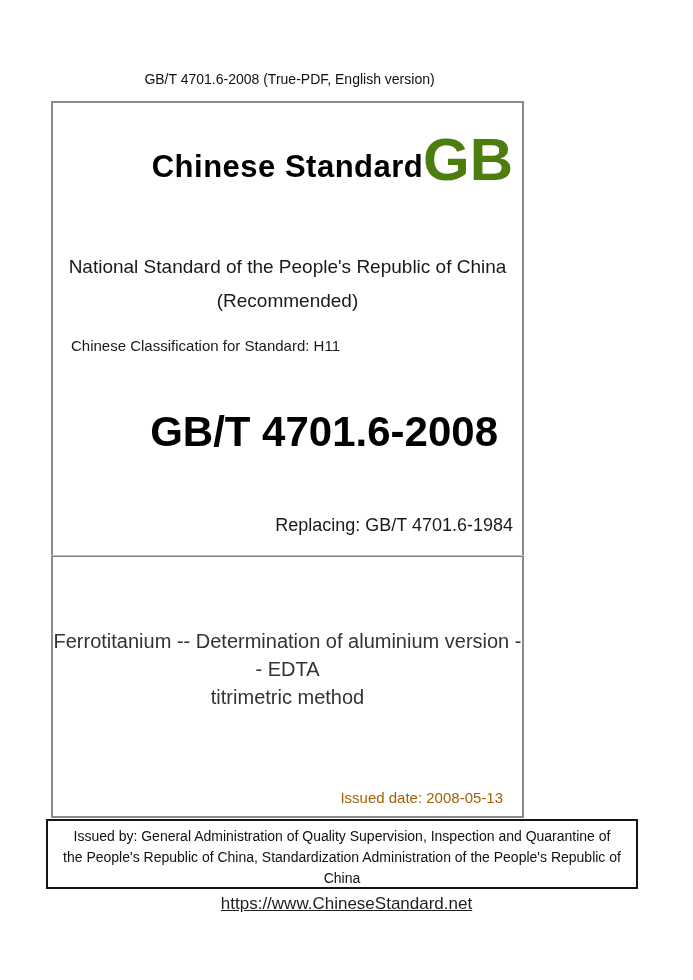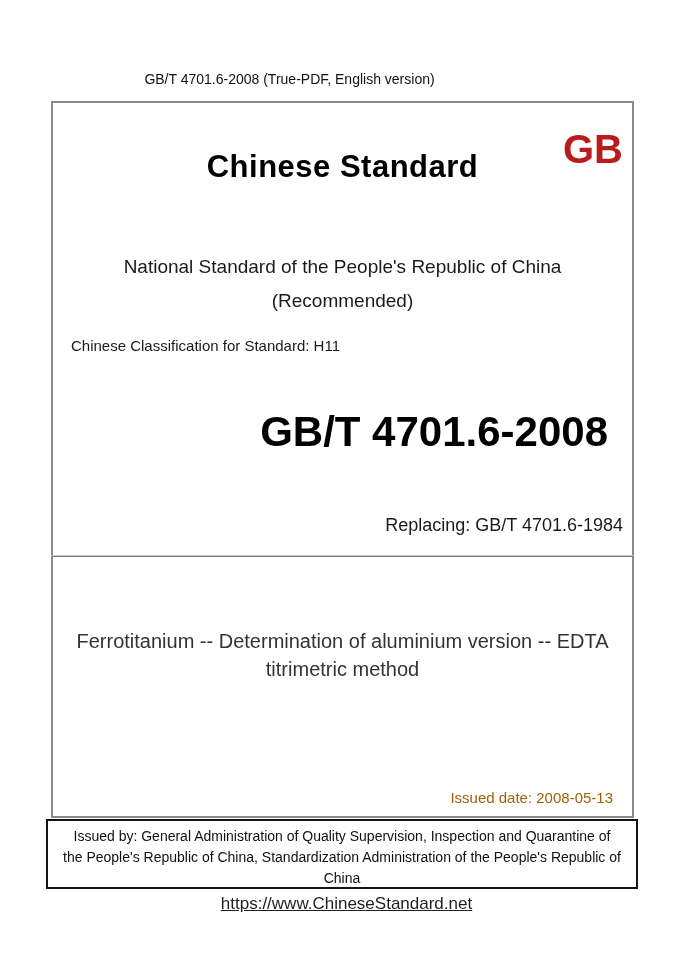--- a/index.html
+++ b/index.html
@@ -15,41 +15,41 @@
   .header-line {
     position: absolute;
     top: 71px; left: 0; width: 579px;
     text-align: center;
     font-size: 14px;
     color: #111;
   }
   .cover-box {
     position: absolute;
     left: 51px; top: 101px;
-    width: 583px; height: 717px;
+    width: 473px; height: 717px;
     border: 2px solid #8a8a8a;
     background: #ffffff;
     text-decoration: underline;
   }
   .brand-title {
     position: absolute;
     top: 46px; left: 0; width: 100%;
     text-align: center;
     font-size: 31px;
     font-weight: bold;
     letter-spacing: 0.5px;
     color: #000;
   }
   .gb-logo {
     position: absolute;
     top: 24px; right: 9px;
-    font-size: 40px;
+    font-size: 60px;
     font-weight: bold;
     line-height: 1.1;
-    color: #b91c1c;
+    color: #4d7c0f;
   }
   .org-block {
     position: absolute;
     top: 147px; left: 0; width: 100%;
     text-align: center;
     font-size: 19px;
     line-height: 34px;
     color: #1a1a1a;
   }
   .classification {

